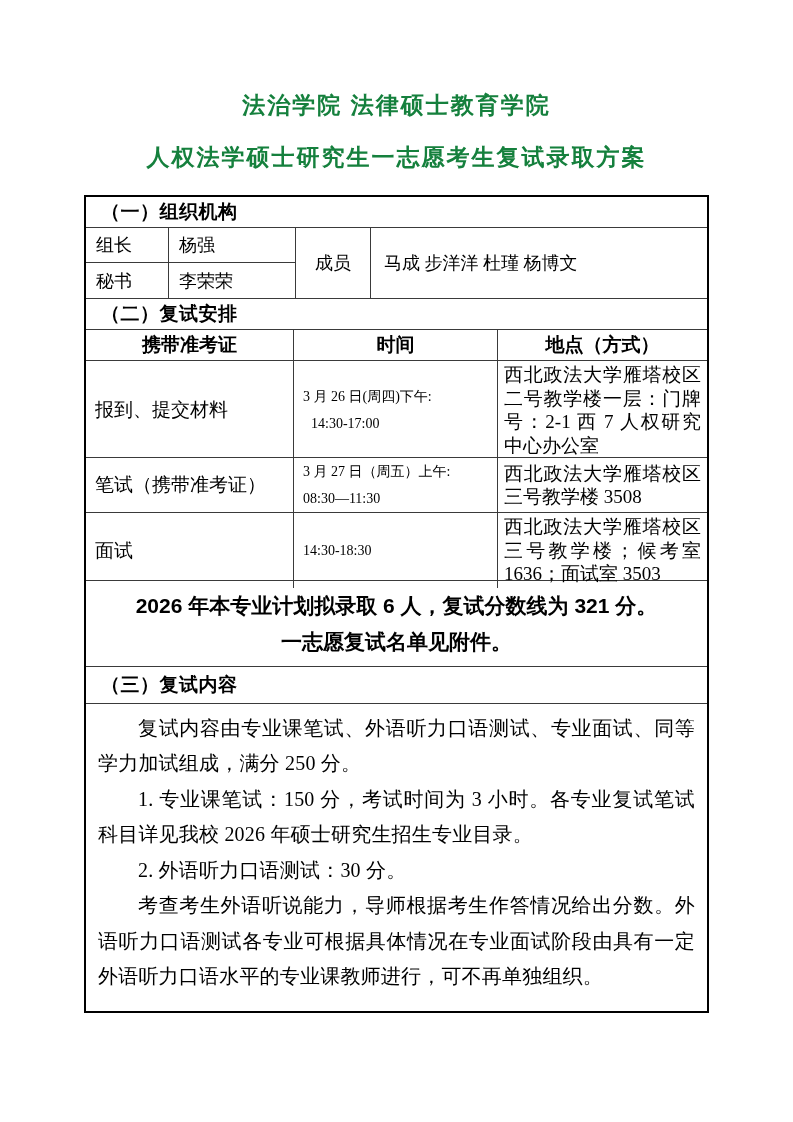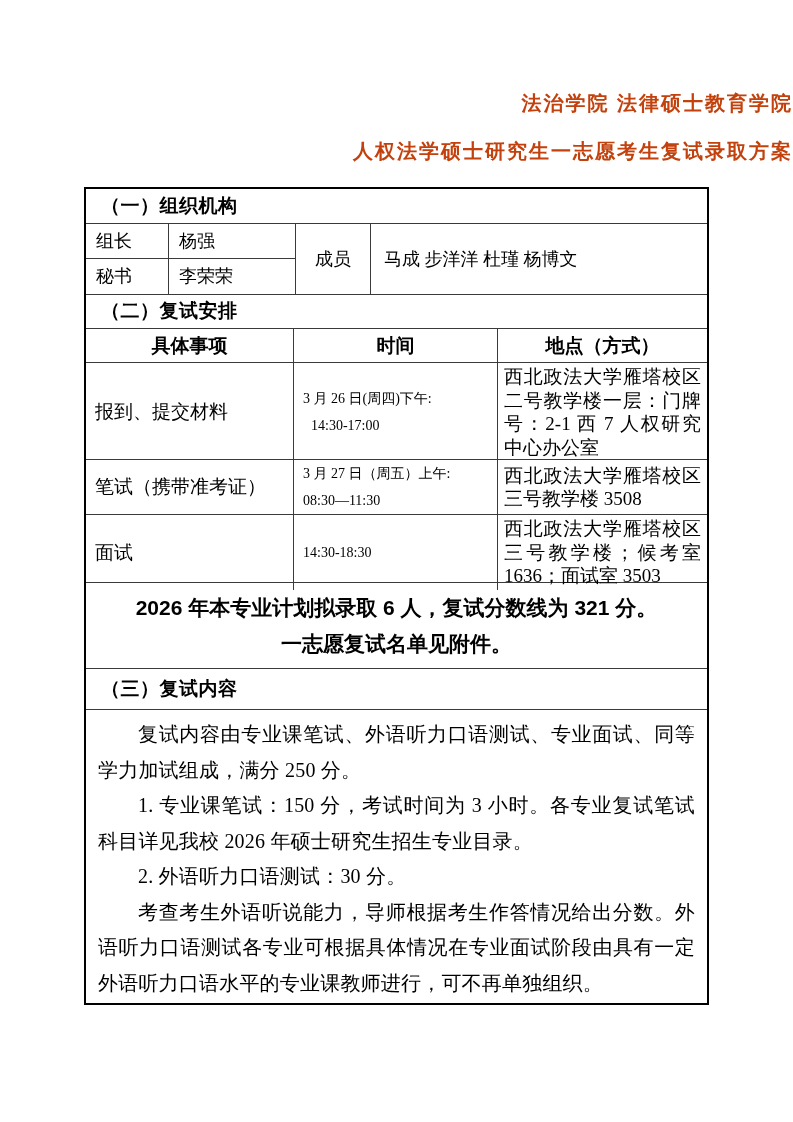--- a/index.html
+++ b/index.html
@@ -6,26 +6,26 @@
   html, body { background: #ffffff; }
   body {
     width: 793px; height: 1122px;
     font-family: "Liberation Serif", "DejaVu Serif", serif;
     color: #000;
     overflow: hidden;
   }
   .sheet { padding-top: 90px; }
 
   .title {
-    text-align: right;
-    font-family: "Liberation Sans", "DejaVu Sans", sans-serif;
-    font-weight: bold;
-    font-size: 20px;
+    text-align: center;
+    font-family: "Liberation Sans", "DejaVu Sans", sans-serif;
+    font-weight: bold;
+    font-size: 23px;
     letter-spacing: 2px;
-    color: #c2410c;
+    color: #15803d;
   }
   .title.line1 { margin-bottom: 21px; }
   .title.line2 { margin-bottom: 22px; }
 
   .doc-table {
     width: 625px;
     height: 818px;
     margin: 8px auto;
     border: 2.5px solid #000;
     display: flex;
@@ -111,21 +111,21 @@
   .note-line {
     font-family: "Liberation Sans", "DejaVu Sans", sans-serif;
     font-weight: bold;
     font-size: 21px;
     text-align: center;
     line-height: 36px;
   }
 
   .body-block {
     flex: 1;
-    padding: 7px 12px 2px;
+    padding: 7px 12px 16px;
   }
   .body-block p {
     font-size: 20px;
     line-height: 35.5px;
     text-indent: 2em;
     text-align: justify;
     letter-spacing: 0.2px;
   }
 </style>
 </head>
@@ -145,21 +145,21 @@
       <div class="cell rule-r rule-b">杨强</div>
       <div class="cell center rule-r span2" style="grid-column:3">成员</div>
       <div class="cell span2" style="grid-column:4; padding-left:13px;">马成 步洋洋 杜瑾 杨博文</div>
       <div class="cell rule-r" style="grid-row:2; grid-column:1">秘书</div>
       <div class="cell rule-r" style="grid-row:2; grid-column:2">李荣荣</div>
     </div>
 
     <div class="sec-head h2 rule-b">（二）复试安排</div>
 
     <div class="sched-header rule-b">
-      <div class="hcell rule-r">具体事项</div>
+      <div class="hcell rule-r">携带准考证</div>
       <div class="hcell rule-r">时间</div>
       <div class="hcell">地点（方式）</div>
     </div>
 
     <div class="sched-row r-baodao rule-b">
       <div class="item-cell rule-r">报到、提交材料</div>
       <div class="time-cell rule-r">
         <span>3 月 26 日(周四)下午:</span>
         <span style="padding-left:8px">14:30-17:00</span>
       </div>

